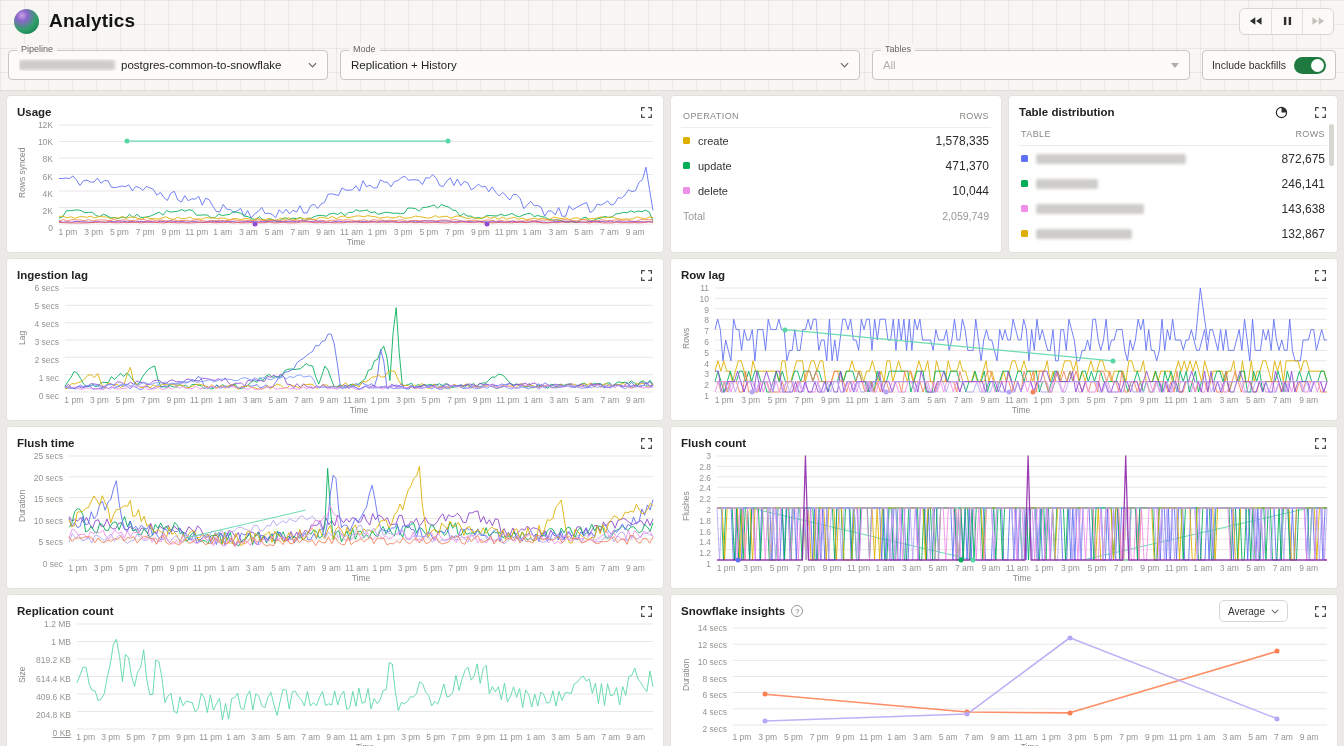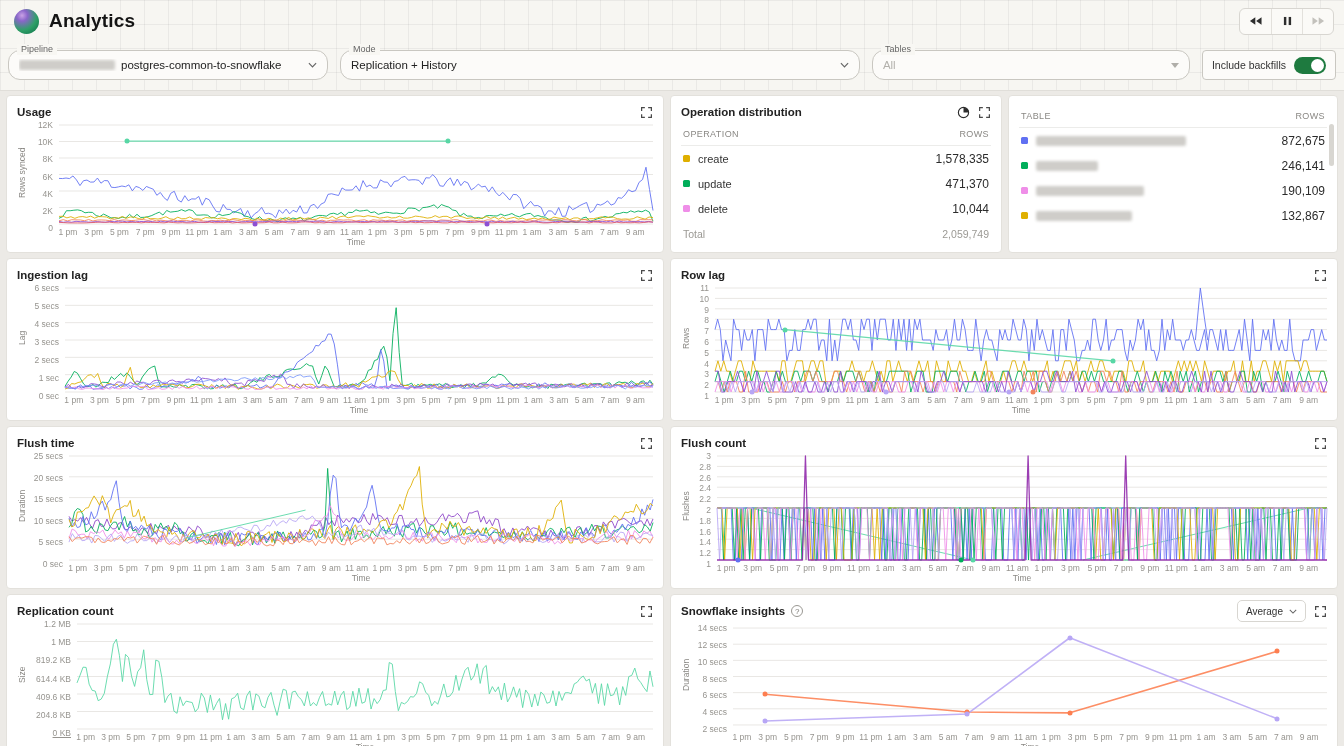--- a/index.html
+++ b/index.html
@@ -22,21 +22,21 @@
   .app-title { font-size:19px; font-weight:700; color:#141414; letter-spacing:0.2px; }
   .topbar-right { display:flex; align-items:center; gap:8px; }
   .date-btn { display:flex; align-items:center; gap:7px; background:#fbfaf7; border:1px solid #d8d6d1; border-radius:6px;
     height:27px; padding:0 10px; font-size:10.5px; color:#333; cursor:pointer; font-family:inherit; }
   .media-group { display:flex; background:#fbfaf7; border:1px solid #d8d6d1; border-radius:6px; overflow:hidden; height:27px; }
   .media-group button { width:31px; border:none; background:transparent; display:flex; align-items:center; justify-content:center; cursor:pointer; }
   .media-group button + button { border-left:1px solid #e3e1dc; }
 
   
   .filterbar { display:flex; align-items:center; gap:12px; padding:8px 8px 10px; }
-  .field { position:relative; height:30px; background:#fcfbf9; border:1px solid #c9c7c1; border-radius:12px;
+  .field { position:relative; height:30px; background:#fcfbf9; border:1px solid #c9c7c1; border-radius:4px;
     display:flex; align-items:center; padding:0 10px; gap:16px; cursor:pointer; }
   .field .flabel { position:absolute; top:-7px; left:8px; font-size:9px; color:#666; background:#f8f7f3; padding:0 4px; line-height:11px; }
   .field .fvalue { font-size:11.5px; color:#222; white-space:nowrap; overflow:hidden; display:flex; align-items:center; gap:6px; flex:1; }
   .field.disabled .fvalue { color:#b3b1ac; }
   .field .chev { margin-left:auto; flex:none; }
   .f-pipeline { width:320px; } .f-tables { width:318px; } .f-mode { flex:1; }
   .redact { display:inline-block; height:10px; border-radius:2px; background:#cfcdc9; filter:blur(1.5px); }
   .toggle-box { height:30px; border:1px solid #c9c7c1; border-radius:4px; background:#fcfbf9; display:flex; align-items:center; gap:8px; padding:0 9px; }
   .toggle-box .tlabel { font-size:10.5px; color:#333; white-space:nowrap; }
   .toggle { width:32px; height:17px; border-radius:9px; background:#1e7a3f; border:none; position:relative; cursor:pointer; flex:none; }
@@ -45,21 +45,21 @@
   
   .main { flex:1; padding:4px 6px 6px; display:flex; flex-direction:column; gap:5px; }
   .row { display:grid; gap:6px; }
   .row-1 { grid-template-columns:658px 332px 330px; height:158px; }
   .row-n { grid-template-columns:658px 668px; height:163px; }
   .row-last { grid-template-columns:658px 668px; height:164px; }
   .card { background:#fff; border:1px solid #e3e1dc; border-radius:4px; padding:7px 10px 4px; display:flex; flex-direction:column; overflow:hidden; position:relative; }
   .card-head { display:flex; align-items:center; justify-content:space-between; height:18px; flex:none; }
   .card-title-wrap { display:flex; align-items:center; gap:6px; }
   .card-title { font-size:11.5px; font-weight:700; color:#222; }
-  .head-icons { display:flex; align-items:center; gap:8px; }
+  .head-icons { display:flex; align-items:center; gap:26px; }
   .icon-btn { background:none; border:none; cursor:pointer; display:flex; align-items:center; justify-content:center; padding:0; }
   .help { width:12px; height:12px; border:1px solid #9a9893; border-radius:50%; font-size:8px; color:#77756f;
     display:inline-flex; align-items:center; justify-content:center; }
   .avg-select { display:flex; align-items:center; gap:6px; border:1px solid #d8d6d1; border-radius:5px; background:#fff;
     height:22px; padding:0 8px; font-size:10px; color:#333; cursor:pointer; font-family:inherit; }
 
   
   .chart { flex:1; display:grid; grid-template-columns:12px max-content 1fr;
     grid-template-rows:1fr 13px 11px; grid-template-areas:"ylab yaxis plot" ". . xaxis" ". . xlab"; min-height:0; }
   .ylab { grid-area:ylab; writing-mode:vertical-rl; transform:rotate(180deg); font-size:8.5px; color:#8a8884; text-align:center; }
@@ -222,36 +222,20 @@
               <div class="xtick" style="left: 83.98%;">3 am</div>
               <div class="xtick" style="left: 88.32%;">5 am</div>
               <div class="xtick" style="left: 92.66%;">7 am</div>
               <div class="xtick" style="left: 97%;">9 am</div>
             </div>
           <div class="xlab">Time</div>
         </div>
       </div>
 
       <div class="card">
-        <div class="card-head">
-          <span class="card-title">Operation distribution</span>
-          <span class="head-icons">
-            <button class="icon-btn">
-                <svg width="13" height="13" viewBox="0 0 16 16">
-                  <circle cx="8" cy="8" r="6.3" fill="none" stroke="#2e2e2e" stroke-width="1.4"></circle>
-                  <path d="M8 8V1.7A6.3 6.3 0 0 1 14.3 8z" fill="#2e2e2e"></path>
-                </svg>
-              </button>
-            <button class="icon-btn">
-                <svg width="13" height="13" viewBox="0 0 16 16">
-                  <path d="M2 6V2h4M10 2h4v4M14 10v4h-4M6 14H2v-4" fill="none" stroke="#4a4a4a" stroke-width="1.5"></path>
-                </svg>
-              </button>
-          </span>
-        </div>
         <div class="tbl">
           <div class="tbl-hdr">
               <span class="c1">OPERATION</span>
               <span class="c2">ROWS</span>
             </div>
           <div class="tbl-body">
               <div class="tbl-row">
                 <span class="row-label">
                   <i class="dot" style="background: rgb(223, 175, 0);"></i>
                   <span>create</span>
@@ -274,20 +258,36 @@
               </div>
               <div class="tbl-row total">
                 <span class="row-label">Total</span>
                 <span class="row-val">2,059,749</span>
               </div>
             </div>
         </div>
       </div>
 
       <div class="card">
+        <div class="card-head">
+          <span class="card-title">Table distribution</span>
+          <span class="head-icons">
+            <button class="icon-btn">
+                <svg width="13" height="13" viewBox="0 0 16 16">
+                  <circle cx="8" cy="8" r="6.3" fill="none" stroke="#2e2e2e" stroke-width="1.4"></circle>
+                  <path d="M8 8V1.7A6.3 6.3 0 0 1 14.3 8z" fill="#2e2e2e"></path>
+                </svg>
+              </button>
+            <button class="icon-btn">
+                <svg width="13" height="13" viewBox="0 0 16 16">
+                  <path d="M2 6V2h4M10 2h4v4M14 10v4h-4M6 14H2v-4" fill="none" stroke="#4a4a4a" stroke-width="1.5"></path>
+                </svg>
+              </button>
+          </span>
+        </div>
         <div class="tbl">
           <div class="tbl-hdr">
               <span class="c1">TABLE</span>
               <span class="c2">ROWS</span>
             </div>
           <div class="tbl-body">
               <div class="tbl-row">
                 <span class="row-label">
                   <i class="dot" style="background: rgb(96, 112, 242);"></i>
                   <i class="redact" style="width: 150px;"></i>
@@ -299,21 +299,21 @@
                   <i class="dot" style="background: rgb(0, 174, 90);"></i>
                   <i class="redact" style="width: 62px;"></i>
                 </span>
                 <span class="row-val">246,141</span>
               </div>
               <div class="tbl-row">
                 <span class="row-label">
                   <i class="dot" style="background: rgb(239, 142, 232);"></i>
                   <i class="redact" style="width: 108px;"></i>
                 </span>
-                <span class="row-val">190,109</span>
+                <span class="row-val">143,638</span>
               </div>
               <div class="tbl-row">
                 <span class="row-label">
                   <i class="dot" style="background: rgb(223, 175, 0);"></i>
                   <i class="redact" style="width: 96px;"></i>
                 </span>
                 <span class="row-val">132,867</span>
               </div>
               <div class="tbl-row"></div>
             </div>

